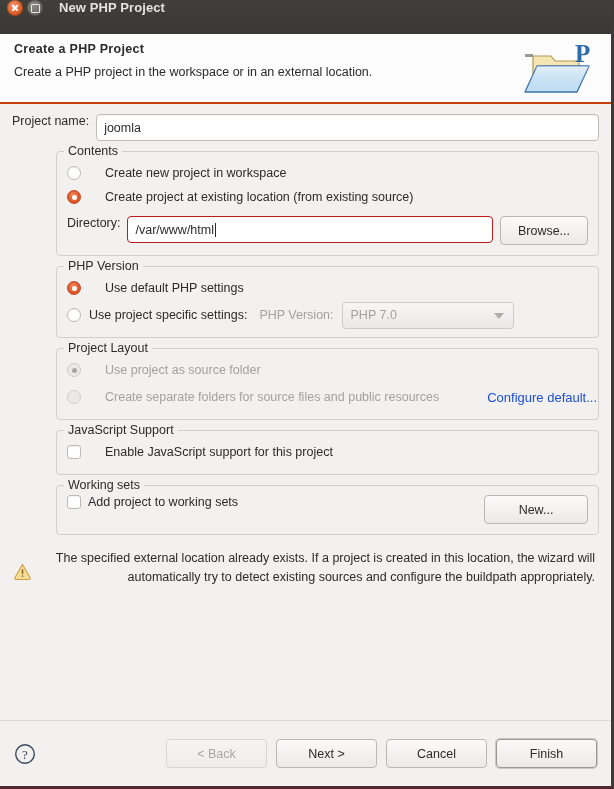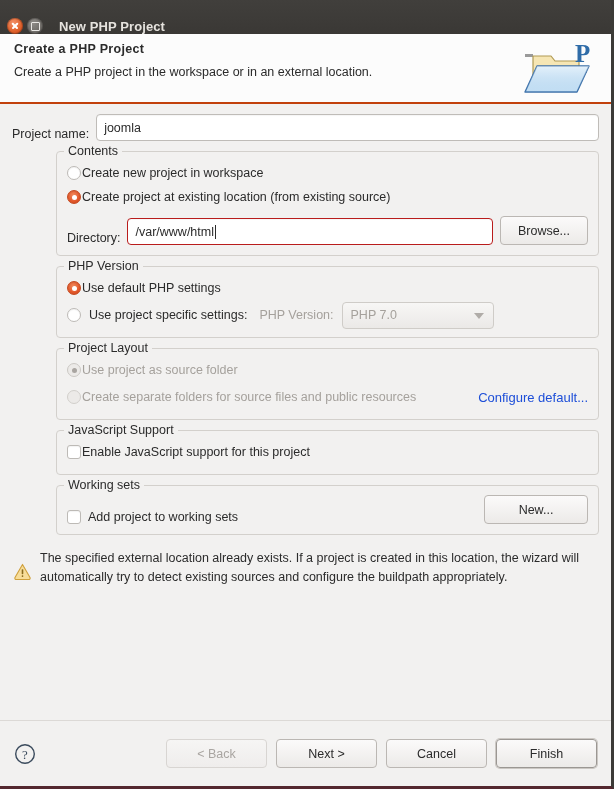--- a/index.html
+++ b/index.html
@@ -22,21 +22,21 @@
     border-right: 3px solid #3c3b37;
     border-bottom: 3px solid #54282f;
   }
 
   
   .titlebar {
     height: 34px;
     min-height: 29px;
     background: linear-gradient(to bottom, #413f3c 0%, #3a3835 100%);
     display: flex;
-    align-items: flex-end;
+    align-items: flex-start;
     padding-left: 7px;
     position: relative;
   }
   .win-btn {
     width: 16px;
     height: 16px;
     border-radius: 50%;
     margin-right: 4px;
     display: flex;
     align-items: center;
@@ -110,21 +110,21 @@
   .dialog-body {
     flex: 1 1 auto;
     background: #f2f1f0;
     padding: 10px 12px 0 12px;
     overflow: hidden;
     position: relative;
   }
 
   .row {
     display: flex;
-    align-items: flex-end;
+    align-items: flex-start;
     gap: 7px;
   }
 
   .label {
     font-size: 12.5px;
     color: #2b2b2b;
     white-space: nowrap;
   }
   .label.disabled { color: #a5a19c; }
 
@@ -172,21 +172,21 @@
     background: #f2f1f0;
     padding: 0 4px;
     font-size: 12.5px;
     color: #2b2b2b;
   }
 
   
   .radio-row {
     display: flex;
     align-items: center;
-    gap: 1px;
+    gap: 24px;
     height: 24px;
   }
   .radio {
     width: 14px;
     height: 14px;
     min-width: 14px;
     border-radius: 50%;
     background: #fff;
     border: 1px solid #bdbab6;
     display: flex;
@@ -287,20 +287,21 @@
     display: flex;
     gap: 9px;
     margin-top: 14px;
     padding: 0 4px 0 2px;
   }
   .warn-icon { width: 17px; height: 17px; flex: 0 0 17px; margin-top: 14px; }
   .warn-text {
     font-size: 12.5px;
     color: #2b2b2b;
     line-height: 1.55;
+    text-align: right;
   }
 
   
   .footer {
     height: 66px;
     min-height: 66px;
     background: #f2f1f0;
     border-top: 1px solid #dcd9d6;
     display: flex;
     align-items: center;
@@ -377,21 +378,21 @@
 
       <div class="radio-row">
         <div class="radio checked"></div>
         <div class="label">Use default PHP settings</div>
       </div>
 
       <div class="radio-row" style="gap:8px;margin-top:3px;">
         <div class="radio"></div>
         <div class="label">Use project specific settings:</div>
         <div class="label disabled" style="margin-left:4px;">PHP Version:</div>
-        <div class="combo" style="width:152px;align-items:center;">
+        <div class="combo" style="width:172px;align-items:center;">
           <span>PHP 7.0</span>
           <span class="arrow"></span>
         </div>
       </div>
     </div>
 
     <div class="group">
       <div class="group-title">Project Layout</div>
 
       <div class="radio-row">

